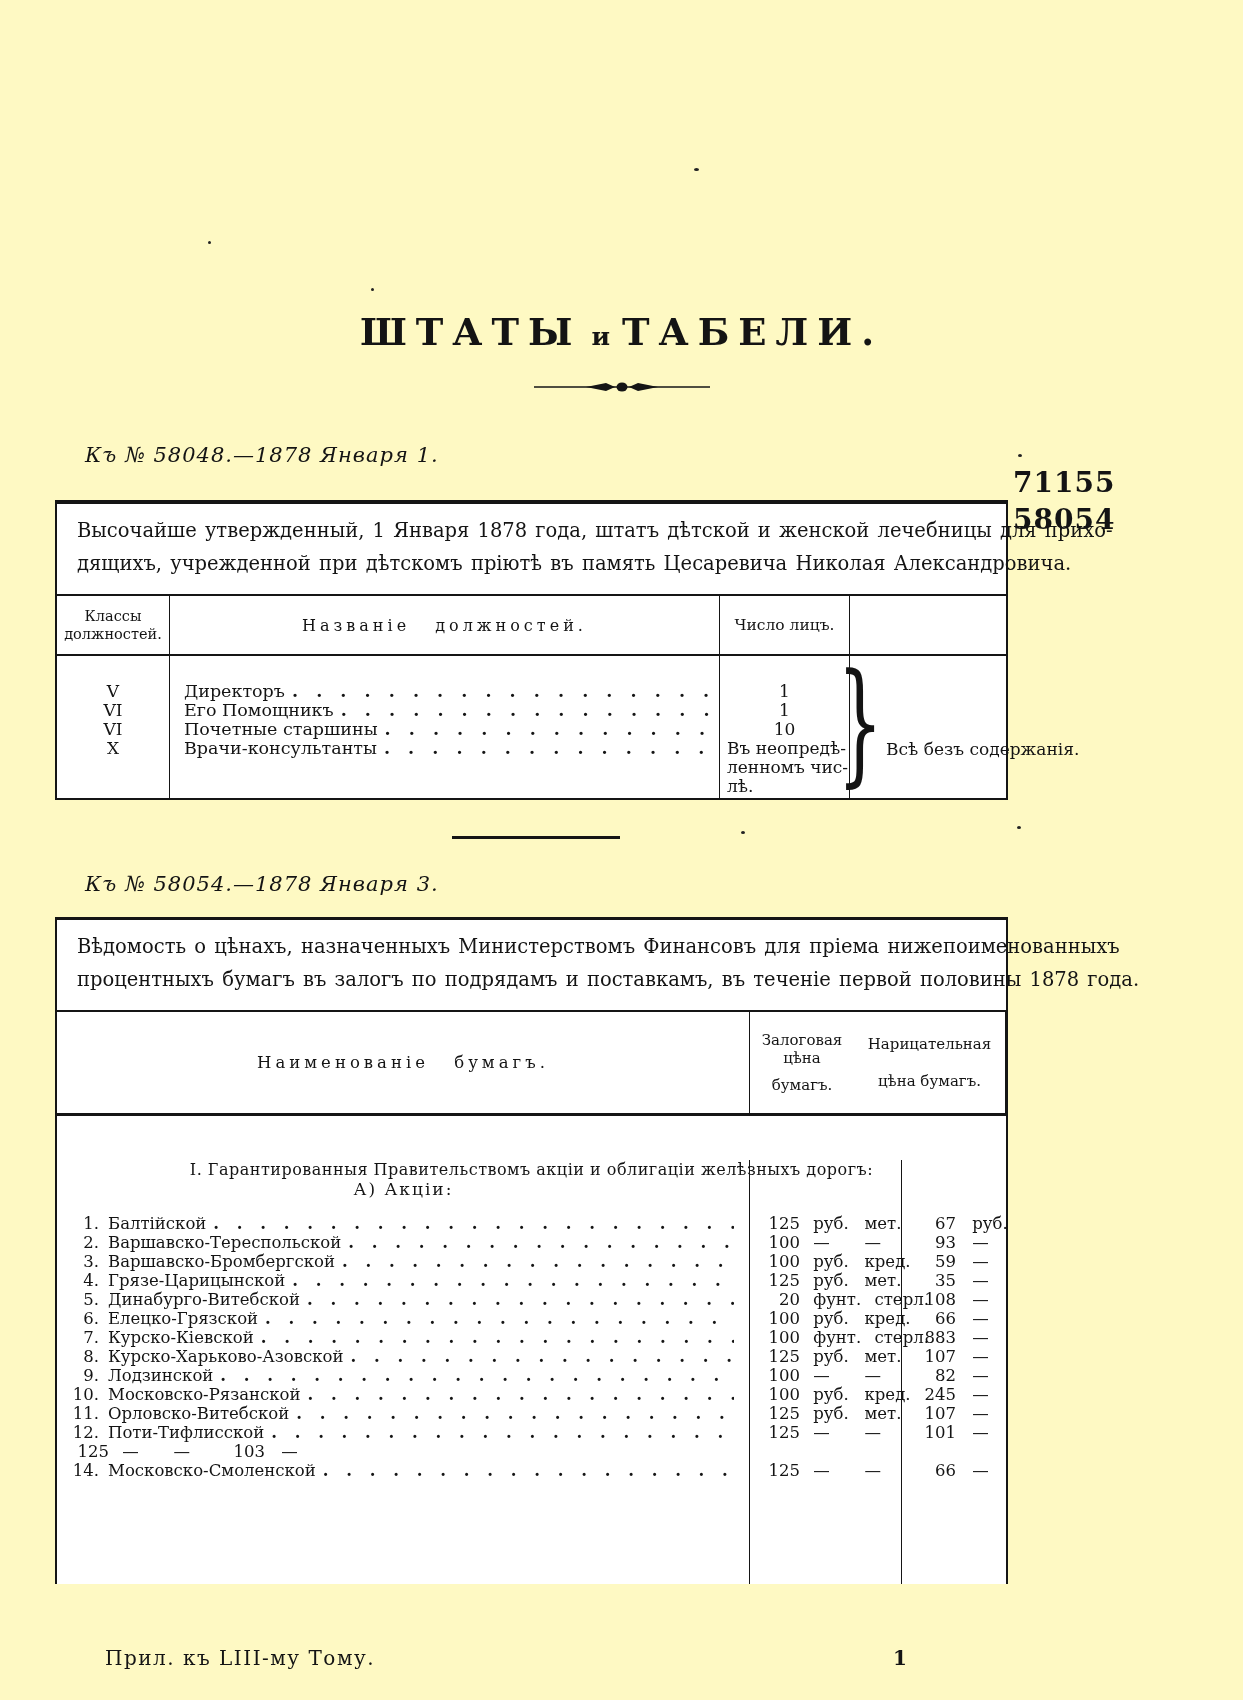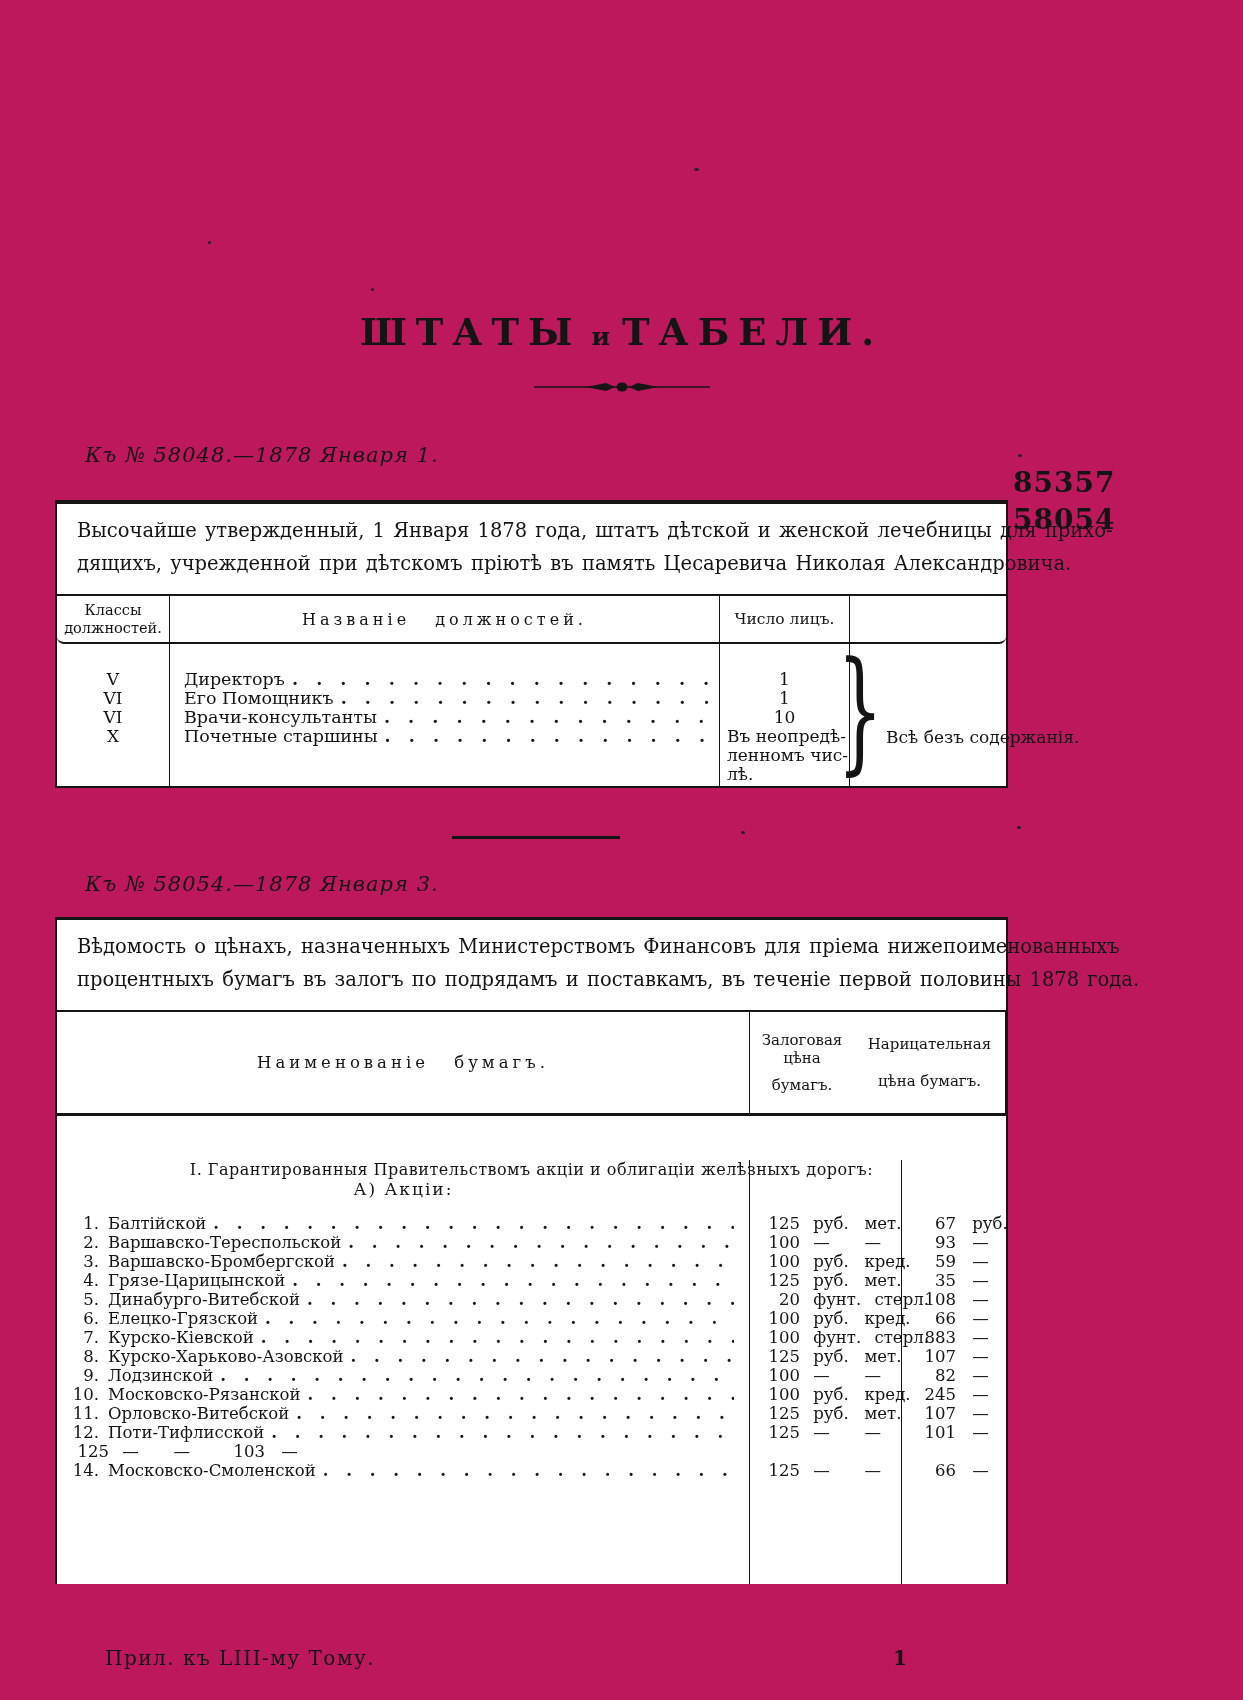--- a/index.html
+++ b/index.html
@@ -1,37 +1,37 @@
 <!DOCTYPE html>
 <html><head>
 <meta charset="utf-8">
 <style>
   html,body{margin:0;padding:0;background:#e8e8e4;}
   .page{
     position:relative; width:1243px; height:1700px; margin:0 auto;
-    background:#be185d; color:#141414;
+    background:#fef9c3; color:#141414;
     font-family:"DejaVu Serif", serif;
     overflow:hidden;
   }
   
   .title{position:absolute; top:310px; left:0; width:100%; text-align:center; font-weight:bold;}
   .title .w{font-size:37px; letter-spacing:9px;}
   .title .conj{font-size:25px; letter-spacing:2px; margin:0 10px;}
   .ornament{position:absolute; top:380px; left:50%; transform:translateX(-50%);}
   
   .ref{position:absolute; left:85px; font-style:italic; font-size:21px; letter-spacing:1px; white-space:nowrap;}
   .ref1{top:443px;}
   .ref2{top:872px;}
   
   .margin-nums{position:absolute; left:1013px; top:464px; font-weight:bold; font-size:28px; line-height:37px; letter-spacing:1px;}
   
   .t1{position:absolute; left:55px; top:500px; width:953px; border:2px solid #151515; border-top-width:4px; box-sizing:border-box; background:#fff;}
   .t-caption{border-bottom:2px solid #151515; padding:10px 20px 14px 20px; font-size:19.5px; line-height:33px; word-spacing:2px;}
   .t-caption div{white-space:nowrap;}
-  .t1-head{display:flex; border-bottom:2px solid #151515; height:48px; box-sizing:border-box;border-radius:7px;}
+  .t1-head{display:flex; border-bottom:2px solid #151515; height:60px; box-sizing:border-box;}
   .t1-head>div, .t1-body>div{box-sizing:border-box;}
   .h-c1{width:113px; border-right:1.5px solid #151515; display:flex; align-items:center; justify-content:center; text-align:center; font-size:14.5px; line-height:18px; padding:0 4px;}
   .h-c2{width:550px; border-right:1.5px solid #151515; display:flex; align-items:center; justify-content:center; font-size:16px; letter-spacing:4px; word-spacing:16px;}
   .h-c3{width:130px; border-right:1.5px solid #151515; display:flex; align-items:center; justify-content:center; font-size:15.5px;}
   .h-c4{flex:1;}
   .t1-body{display:flex; height:142px;}
   .b-c1{width:113px; border-right:1.5px solid #151515; text-align:center; padding-top:26px; font-size:17px; line-height:19px;}
   .b-c2{width:550px; border-right:1.5px solid #151515; padding:26px 4px 4px 14px; font-size:17.5px; line-height:19px;}
   .b-c3{width:130px; border-right:1.5px solid #151515; padding-top:26px; font-size:17px; line-height:19px; text-align:center;}
   .b-c3 .cw{text-align:left; padding-left:7px; white-space:nowrap;}
@@ -86,21 +86,21 @@
   <svg class="ornament" width="176" height="14" viewBox="0 0 176 14">
     <line x1="0" y1="7" x2="176" y2="7" stroke="#151515" stroke-width="1.4"></line>
     <ellipse cx="88" cy="7" rx="5.5" ry="4.5" fill="#151515"></ellipse>
     <polygon points="52,7 72,3 81,7 72,11" fill="#151515"></polygon>
     <polygon points="124,7 104,3 95,7 104,11" fill="#151515"></polygon>
   </svg>
 
   <div class="ref ref1">Къ № 58048.—1878 Января 1.</div>
 
   <div class="margin-nums">
-    <div>85357</div>
+    <div>71155</div>
     <div>58054</div>
   </div>
 
   <div class="t1">
     <div class="t-caption">
       <div>Высочайше утвержденный, 1 Января 1878 года, штатъ дѣтской и женской лечебницы для прихо-</div>
       <div>дящихъ, учрежденной при дѣтскомъ пріютѣ въ память Цесаревича Николая Александровича.</div>
     </div>
     <div class="t1-head">
       <div class="h-c1">Классы должностей.</div>
@@ -120,25 +120,25 @@
 
       <div class="ttl-line">
           <span class="nm">Директоръ</span>
           <span class="leader"></span>
         </div>
           <div class="ttl-line">
           <span class="nm">Его Помощникъ</span>
           <span class="leader"></span>
         </div>
           <div class="ttl-line">
+          <span class="nm">Почетные старшины</span>
+          <span class="leader"></span>
+        </div>
+          <div class="ttl-line">
           <span class="nm">Врачи-консультанты</span>
-          <span class="leader"></span>
-        </div>
-          <div class="ttl-line">
-          <span class="nm">Почетные старшины</span>
           <span class="leader"></span>
         </div>
         </div>
       <div class="b-c3">
         <div>
 
         <div class="cnt">1</div>
             <div class="cnt">1</div>
             <div class="cnt">10</div>
           </div>

